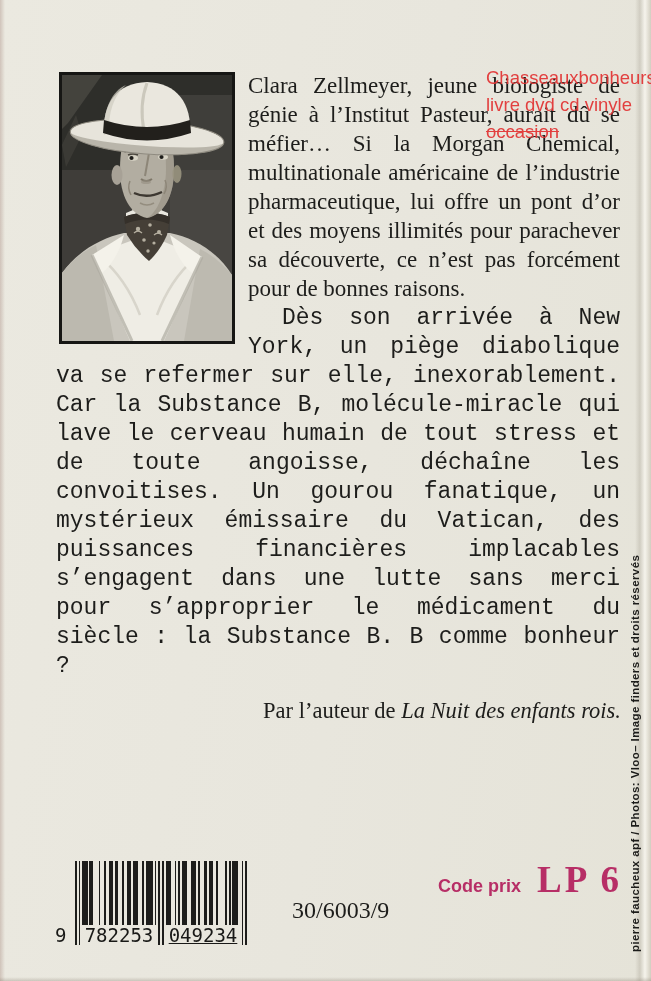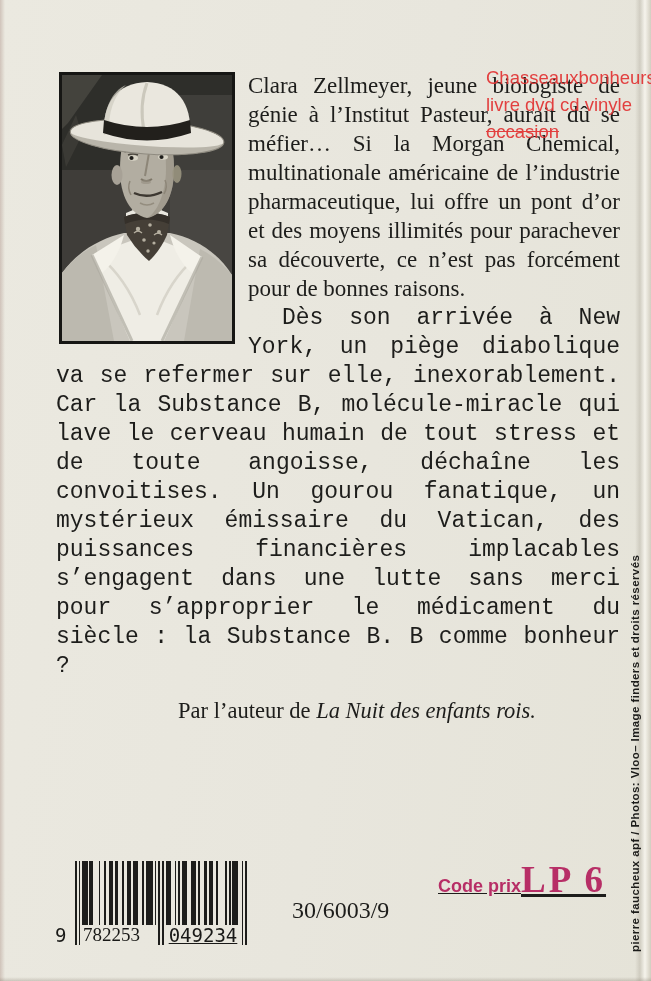--- a/index.html
+++ b/index.html
@@ -31,49 +31,49 @@
     position:absolute; left:55px; right:30px; top:70px; z-index:2;
     font-size:23px; line-height:29px; text-align:justify; hyphens:auto;
   }
   .blurb p { margin:1px; }
   .blurb p.p2 { text-indent:34px;font-family:Liberation Mono, monospace; }
   .photo-frame {
     float:left; width:170px; height:266px; border:3px solid #161614;
     margin:2px 13px 6px 4px; background:#35342f;
   }
   .photo-frame svg { display:block; }
-  .author-line { margin-top:15px; padding-left:38px; text-align:center; font-size:22.5px; }
+  .author-line { margin-top:15px; padding-left:38px; text-align:right; font-size:22.5px; }
   .author-line .title { font-style:italic; }
 
   
   .credits {
     position:absolute; left:629px; top:952px; transform:rotate(-90deg);
     transform-origin:0 0; width:400px; white-space:nowrap;
     font-family:"Liberation Sans", sans-serif; font-weight:bold;
     font-size:11.5px; letter-spacing:.4px; color:#1c1c1a; z-index:3;
   }
 
   
   .code-prix { position:absolute; left:438px; top:858px; display:flex;
-    align-items:baseline; gap:0; z-index:2;text-decoration:underline; }
+    align-items:baseline; gap:16px; z-index:2; }
   .code-prix .label { font-family:"Liberation Sans", sans-serif; font-weight:bold;
     font-size:18px; }
   .code-prix .value { font-family:"Liberation Serif", serif; font-weight:bold;
     font-size:37px; letter-spacing:3px; }
   .ref-number { position:absolute; left:292px; top:897px; font-size:24px; z-index:2; }
   .legal-line { position:absolute; left:292px; top:937px; font-weight:bold;
     font-size:16.5px; letter-spacing:.2px; z-index:2; }
 
   
   .barcode { position:absolute; left:55px; top:861px; width:200px; height:95px; z-index:2; }
   .barcode svg { position:absolute; left:20px; top:0; }
   .bc-digits { position:absolute; top:63px; left:0; width:200px; height:24px;
     font-family:"DejaVu Sans Mono", monospace; font-size:19px; color:#191917; }
   .bc-digits .d9 { position:absolute; left:0; top:0; width:18px; }
-  .bc-digits .g1 { position:absolute; left:28px; top:0; width:72px; text-align:left;font-family:Liberation Serif, serif; }
+  .bc-digits .g1 { position:absolute; left:28px; top:0; width:72px; text-align:center; }
   .bc-digits .g2 { position:absolute; left:112px; top:0; width:72px; text-align:center;text-decoration:underline; }
 </style>
 </head>
 <body>
 
 <div id="page">
 
   <div class="watermark" style="color: rgb(226, 52, 52);">
     <div>Chasseauxbonheurs</div>
     <div>livre dvd cd vinyle</div>

